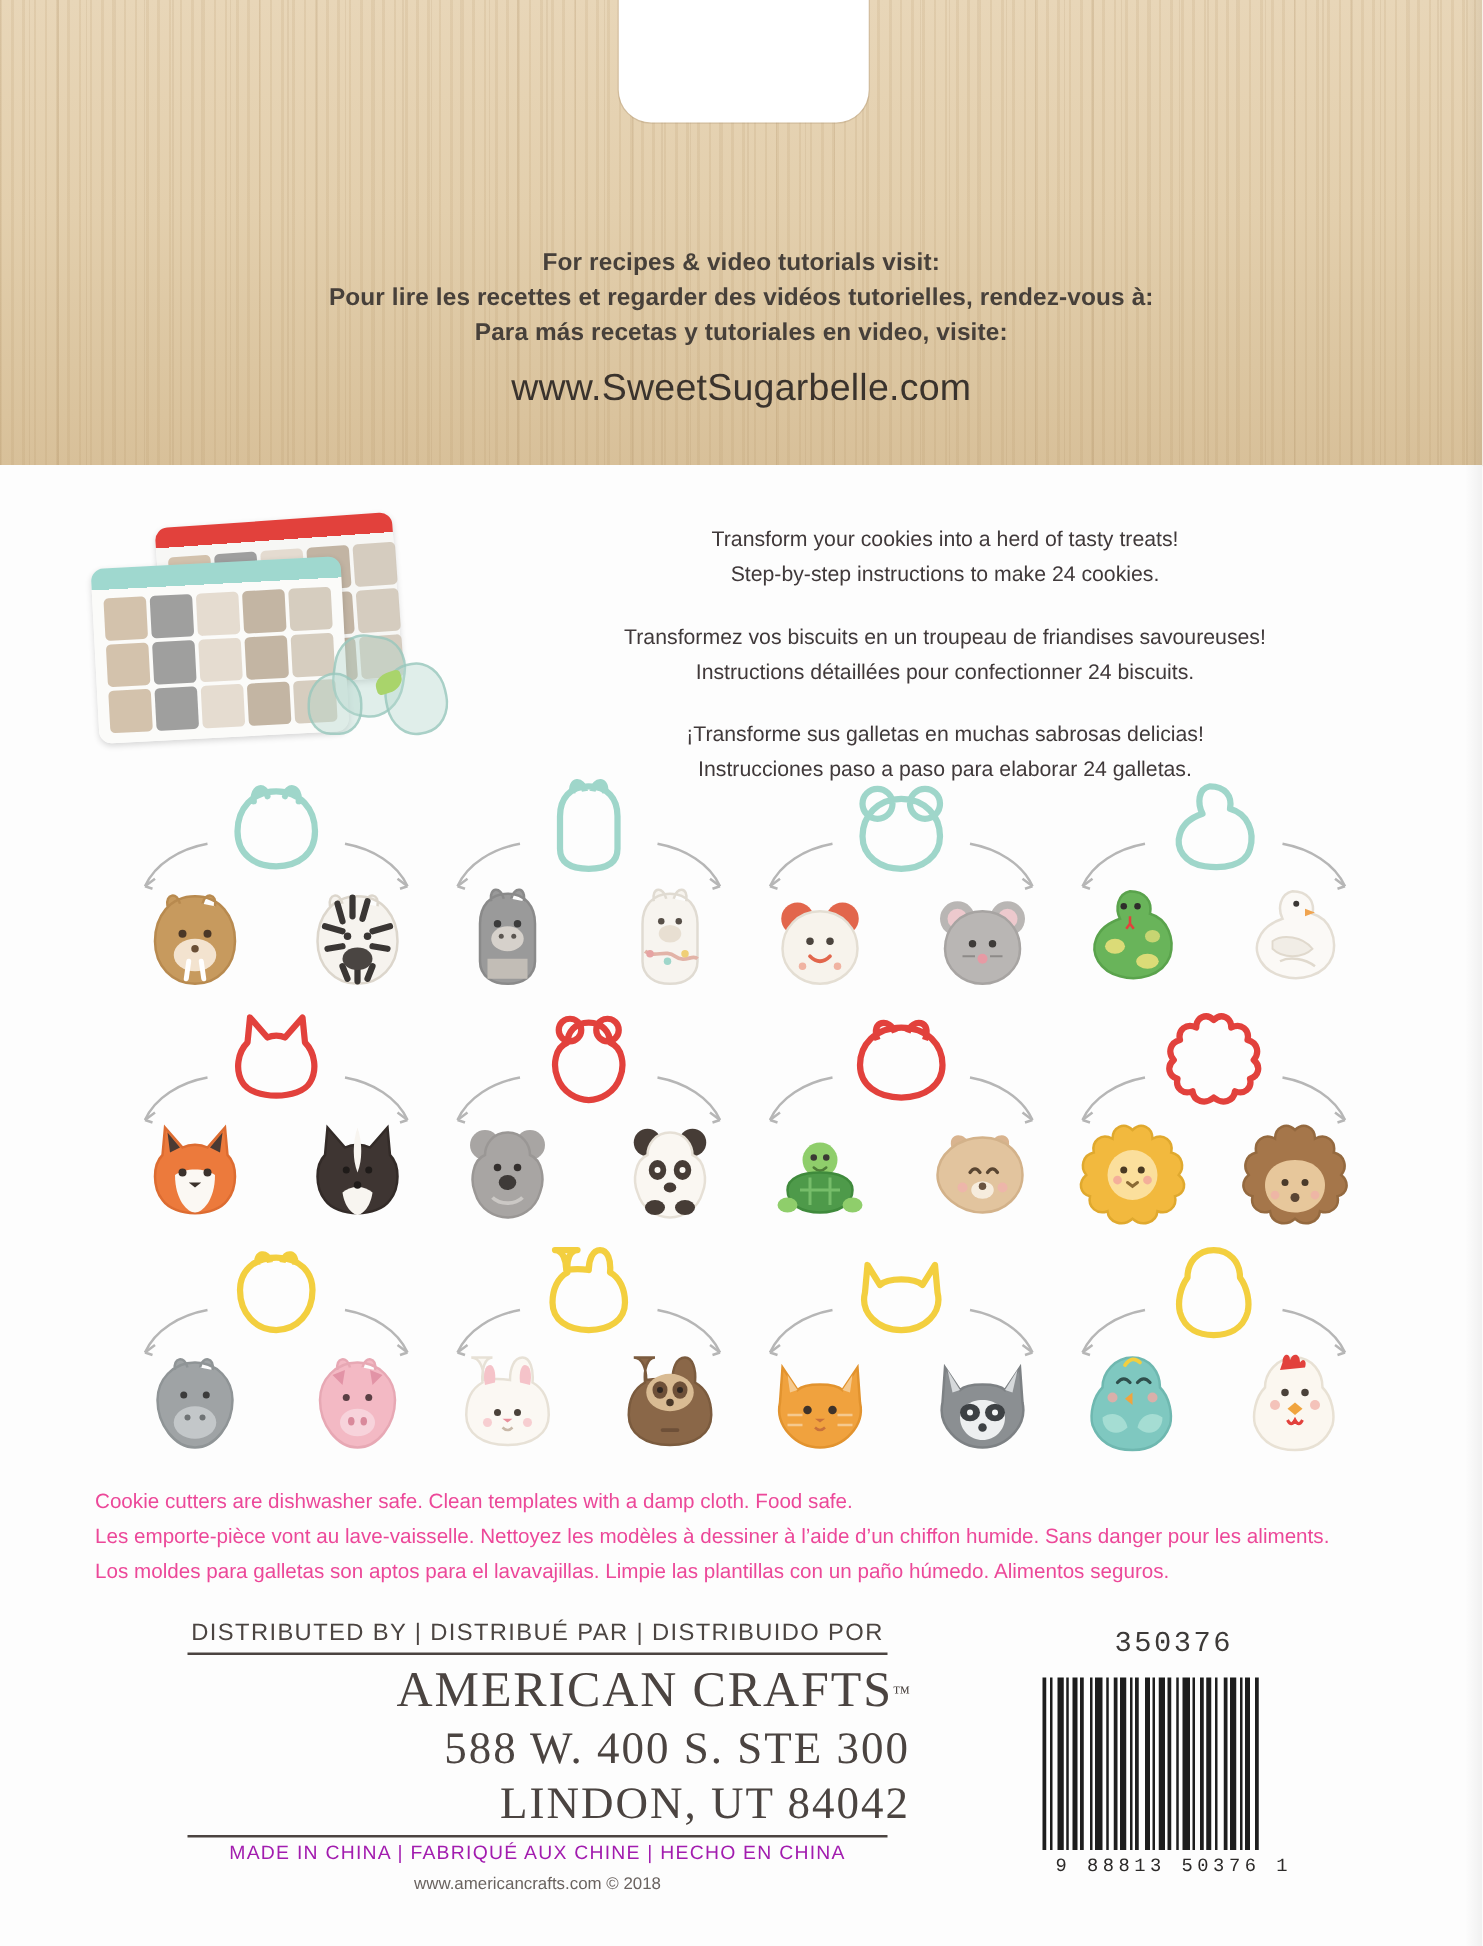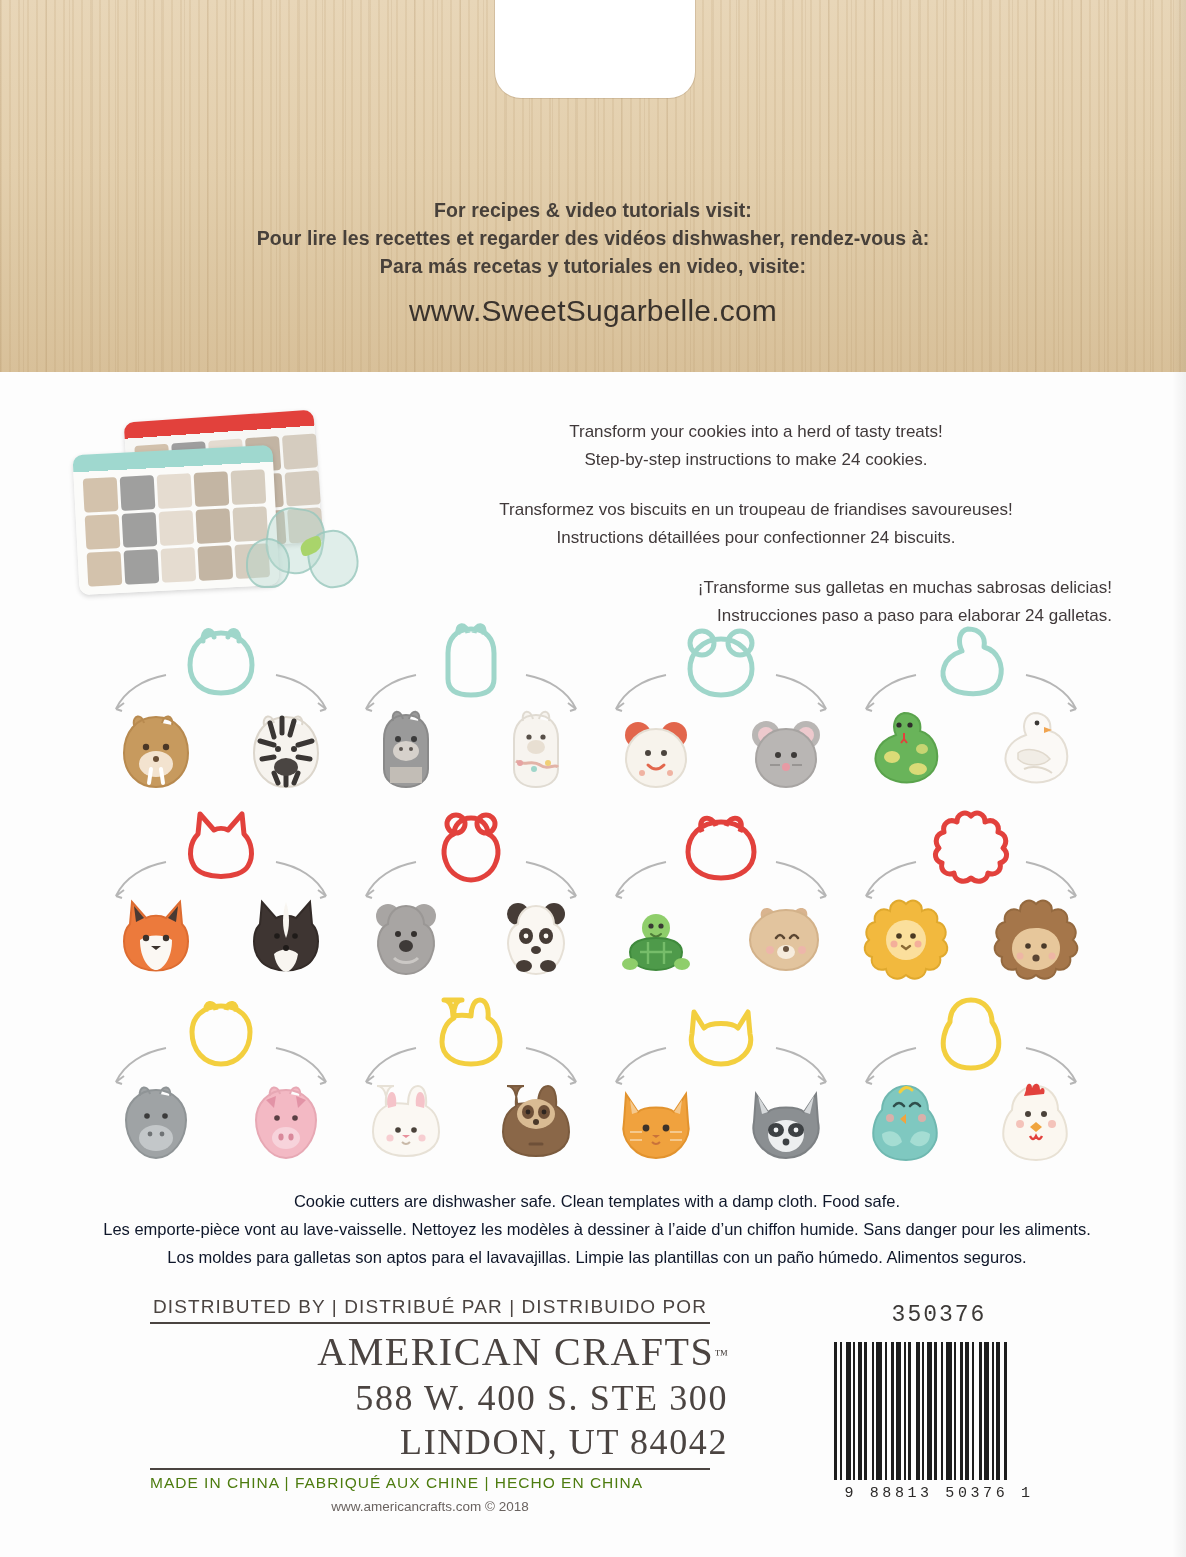--- a/index.html
+++ b/index.html
@@ -158,21 +158,21 @@
   .intro {
     position: absolute;
     left: 400px;
     top: 418px;
     width: 712px;
     text-align: center;
     color: #413b36;
   }
   .intro p { margin: 0; }
   .intro .blk { margin-bottom: 22px; }
-  .intro .blk:last-child { margin-bottom: 0; text-align: right; }
+  .intro .blk:last-child { margin-bottom: 0; }
   .intro .l {
     font-size: 17px;
     line-height: 28px;
     font-weight: 400;
     color: #40393a;
   }
 
   
   .grid {
     position: absolute;
@@ -211,25 +211,25 @@
   }
   .cookie {
     width: 92px;
     height: 90px;
     position: relative;
   }
 
   
   .care {
     position: absolute;
-    left: 64px;
+    left: 76px;
     top: 1190px;
     width: 1066px;
-    text-align: center;
-    color: #0f172a;
+    text-align: left;
+    color: #ec4899;
   }
   .care p { margin: 0 0 5px 0; font-size: 16.5px; line-height: 23px; }
 
   
   .footer {
     position: absolute;
     left: 150px;
     top: 1296px;
     width: 900px;
     height: 230px;
@@ -284,24 +284,24 @@
     position: absolute;
     left: 0; top: 172px;
     width: 560px;
     height: 2px;
     background: #4b4441;
   }
   .made {
     position: absolute;
     left: 0; top: 178px;
     width: 560px;
-    text-align: left;
+    text-align: center;
     font-size: 15.5px;
     letter-spacing: 1px;
-    color: #4d7c0f;
+    color: #a21caf;
   }
   .site {
     position: absolute;
     left: 0; top: 203px;
     width: 560px;
     text-align: center;
     font-size: 13.5px;
     color: #6a6360;
   }
 
@@ -357,21 +357,21 @@
 </style>
 </head>
 <body>
 
 <div class="package">
 
   <div class="wood-header">
     <div class="hang-hole"></div>
     <div class="header-text">
       <div class="line">For recipes &amp; video tutorials visit:</div>
-      <div class="line">Pour lire les recettes et regarder des vidéos dishwasher, rendez-vous à:</div>
+      <div class="line">Pour lire les recettes et regarder des vidéos tutorielles, rendez-vous à:</div>
       <div class="line">Para más recetas y tutoriales en video, visite:</div>
       <div class="url">www.SweetSugarbelle.com</div>
     </div>
   </div>
 
   <div class="body-area"></div>
 
   <div class="kit-photo">
     <div class="card red">
       <div class="mini-grid">

